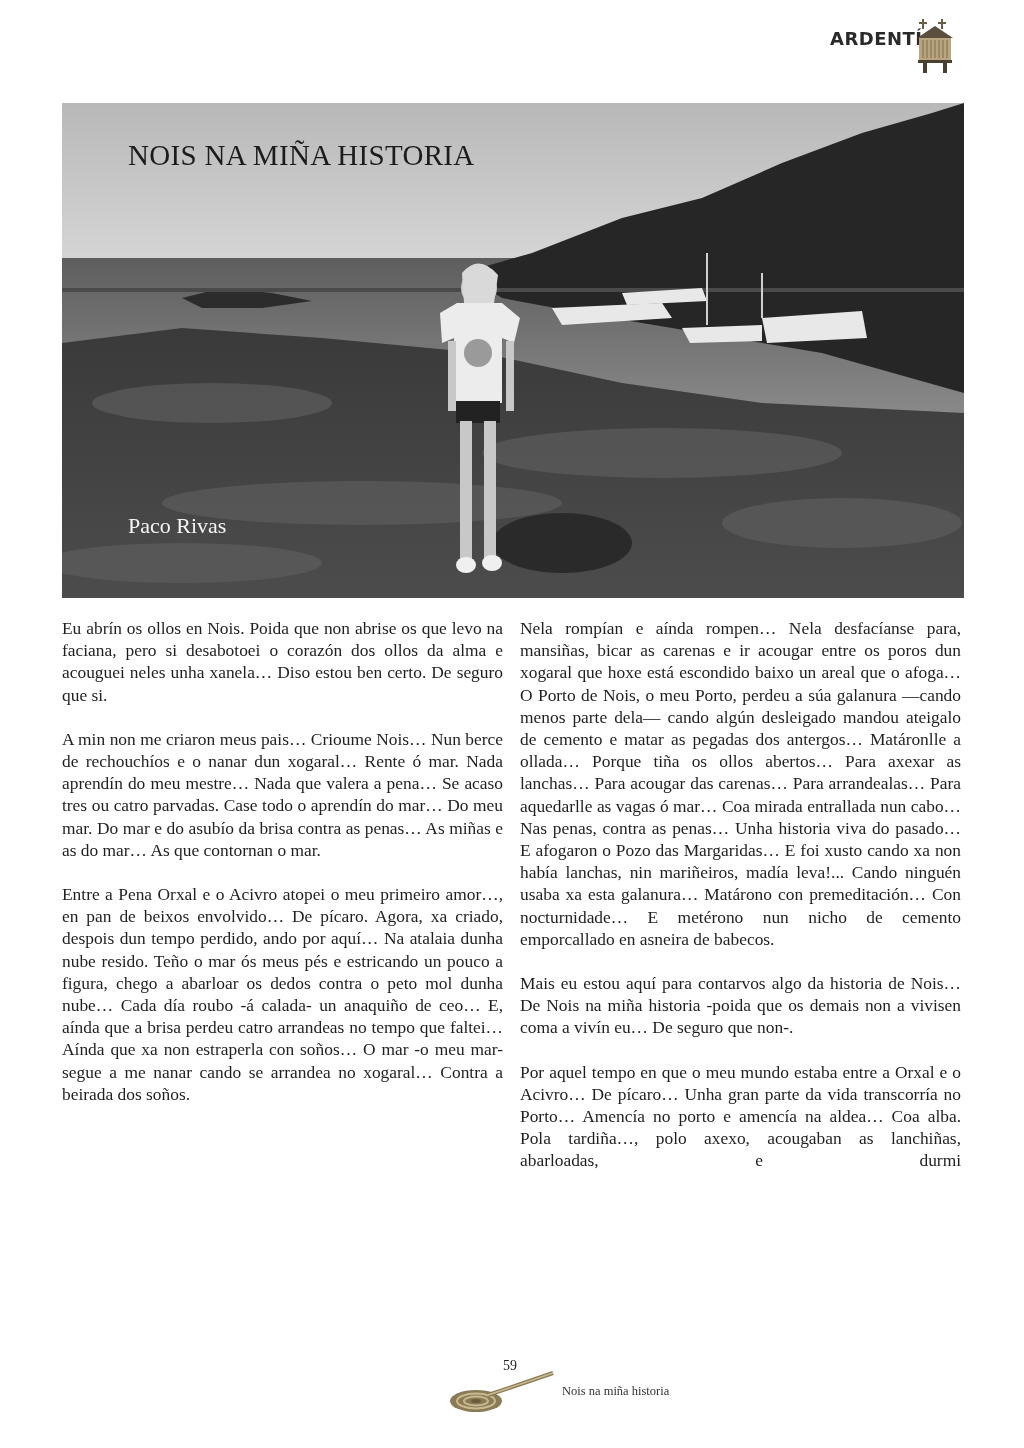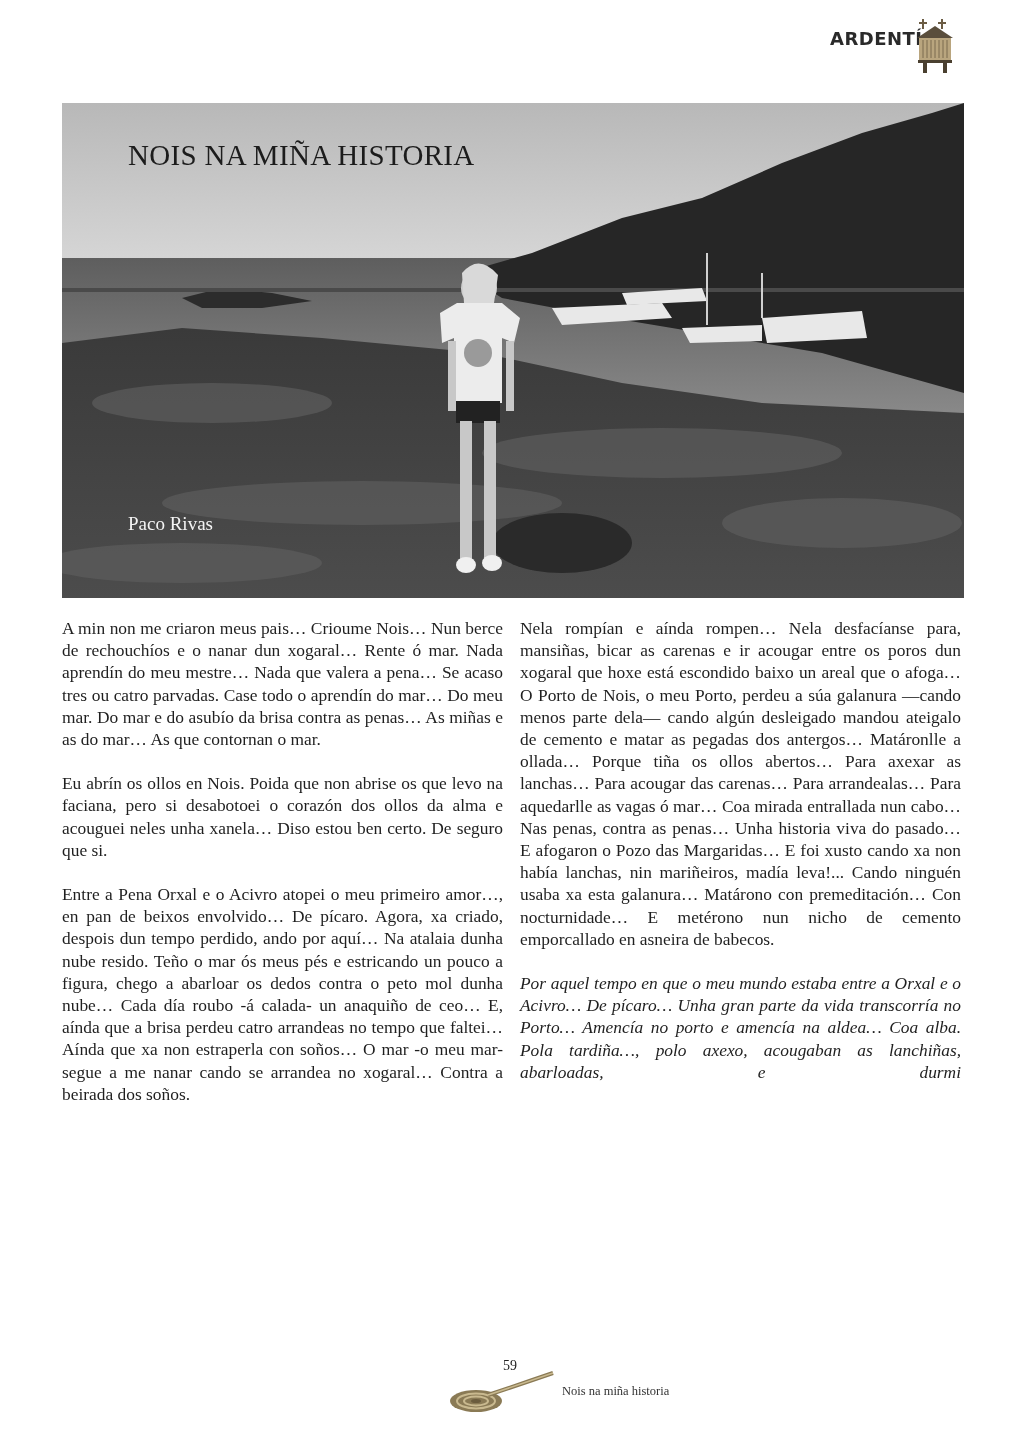--- a/index.html
+++ b/index.html
@@ -2,26 +2,26 @@
 <html><head>
   <meta charset="utf-8">
   <style>
     html, body { margin: 0; padding: 0; background: #ffffff; }
     body { width: 1024px; height: 1448px; position: relative; overflow: hidden; font-family: "Liberation Serif", "DejaVu Serif", serif; color: #1f1f1f; }
     .header-brand { position: absolute; top: 28px; left: 830px; font-family: "DejaVu Sans", "Liberation Sans", sans-serif; font-weight: bold; font-size: 18px; letter-spacing: 0.5px; color: #2a2a2a; }
     .header-logo { position: absolute; top: 16px; left: 913px; width: 44px; height: 60px; }
     .photo { position: absolute; left: 62px; top: 103px; width: 902px; height: 495px; overflow: hidden; background: #555; }
     .photo svg { position: absolute; left: 0; top: 0; width: 100%; height: 100%; }
     .photo-title { position: absolute; left: 66px; top: 36px; font-size: 29px; color: #1c1c1c; letter-spacing: 0.3px; font-family: "Liberation Serif", "DejaVu Serif", serif; }
-    .photo-author { position: absolute; left: 66px; top: 410px; font-size: 19px; color: #f4f4f4; font-family: "Liberation Serif", "DejaVu Serif", serif; }
+    .photo-author { position: absolute; left: 66px; top: 410px; font-size: 22px; color: #f4f4f4; font-family: "Liberation Serif", "DejaVu Serif", serif; }
     .col { position: absolute; top: 617px; width: 441px; font-size: 17.4px; line-height: 22.2px; text-align: justify; hyphens: manual; }
     .col.left { left: 62px; }
     .col.right { left: 520px; }
     .col p { margin: 0 0 22px 0; }
-    .col p.last { text-align-last: justify; font-style: italic; }
+    .col p.last { text-align-last: justify; }
     .footer-page { position: absolute; left: 503px; top: 1358px; font-size: 14px; color: #222; }
     .footer-title { position: absolute; left: 562px; top: 1384px; font-size: 12.5px; color: #333; }
     .footer-rope { position: absolute; left: 448px; top: 1365px; width: 110px; height: 50px; }
   </style>
 </head>
 <body>
 
 <div>
   <div class="header-brand">ARDENTÍA</div>
   <svg class="header-logo" viewBox="0 0 44 60">
@@ -98,27 +98,28 @@
       <ellipse cx="430" cy="460" rx="10" ry="8" fill="#f0f0f0"></ellipse>
       <rect x="386" y="238" width="8" height="70" fill="#c8c8c8"></rect>
       <rect x="444" y="238" width="8" height="70" fill="#c8c8c8"></rect>
     </g>
   </svg>
   <div class="photo-title">NOIS NA MIÑA HISTORIA</div>
   <div class="photo-author">Paco Rivas</div>
 </div>
 
 <div class="col left">
+  <p>Eu abrín os ollos en Nois. Poida que non abrise os que levo na faciana, pero si desabotoei o corazón dos ollos da alma e acouguei neles unha xanela… Diso estou ben certo. De seguro que si.</p>
   <p>A min non me criaron meus pais… Crioume Nois… Nun berce de rechouchíos e o nanar dun xogaral… Rente ó mar. Nada aprendín do meu mestre… Nada que valera a pena… Se acaso tres ou catro parvadas. Case todo o aprendín do mar… Do meu mar. Do mar e do asubío da brisa contra as penas… As miñas e as do mar… As que contornan o mar.</p>
-  <p>Eu abrín os ollos en Nois. Poida que non abrise os que levo na faciana, pero si desabotoei o corazón dos ollos da alma e acouguei neles unha xanela… Diso estou ben certo. De seguro que si.</p>
   <p>Entre a Pena Orxal e o Acivro atopei o meu primei­ro amor…, en pan de beixos envolvido… De pícaro. Agora, xa criado, despois dun tempo perdido, ando por aquí… Na atalaia dunha nube resido. Teño o mar ós meus pés e estricando un pouco a figura, chego a abarloar os dedos contra o peto mol dunha nube… Cada día roubo -á calada- un anaquiño de ceo… E, aínda que a brisa perdeu catro arrandeas no tempo que faltei… Aínda que xa non estraperla con soños… O mar -o meu mar- segue a me nanar cando se arrandea no xogaral… Contra a beirada dos soños.</p>
 </div>
 
 <div class="col right">
   <p>Nela rompían e aínda rompen… Nela desfacíanse para, mansiñas, bicar as carenas e ir acougar entre os poros dun xogaral que hoxe está escondido baixo un areal que o afoga… O Porto de Nois, o meu Porto, perdeu a súa galanura —cando menos parte dela— cando algún desleigado mandou ateigalo de cemen­to e matar as pegadas dos antergos… Matáronlle a ollada… Porque tiña os ollos abertos… Para axexar as lanchas… Para acougar das carenas… Para arran­dealas… Para aquedarlle as vagas ó mar… Coa mi­rada entrallada nun cabo… Nas penas, contra as pe­nas… Unha historia viva do pasado… E afogaron o Pozo das Margaridas… E foi xusto cando xa non había lanchas, nin mariñeiros, madía leva!... Cando ninguén usaba xa esta galanura… Matárono con pre­meditación… Con nocturnidade… E metérono nun nicho de cemento emporcallado en asneira de babe­cos.</p>
+  <p>Mais eu estou aquí para contarvos algo da historia de Nois… De Nois na miña historia -poida que os de­mais non a vivisen coma a vivín eu… De seguro que non-.</p>
   <p class="last">Por aquel tempo en que o meu mundo estaba entre a Orxal e o Acivro… De pícaro… Unha gran parte da vida transcorría no Porto… Amencía no porto e amencía na aldea… Coa alba. Pola tardiña…, polo axexo, acougaban as lanchiñas, abarloadas, e durmi­</p>
 </div>
 
 <div>
   <svg class="footer-rope" viewBox="0 0 110 50">
     <ellipse cx="28" cy="36" rx="26" ry="11" fill="#8a7a55"></ellipse>
     <ellipse cx="28" cy="36" rx="19" ry="7.5" fill="none" stroke="#c9b98f" stroke-width="2"></ellipse>
     <ellipse cx="28" cy="36" rx="12" ry="4.5" fill="none" stroke="#c9b98f" stroke-width="2"></ellipse>
     <ellipse cx="28" cy="36" rx="5" ry="2" fill="#6b5c3e"></ellipse>
     <path d="M40,30 Q70,20 105,8" stroke="#8a7a55" stroke-width="4" fill="none"></path>

